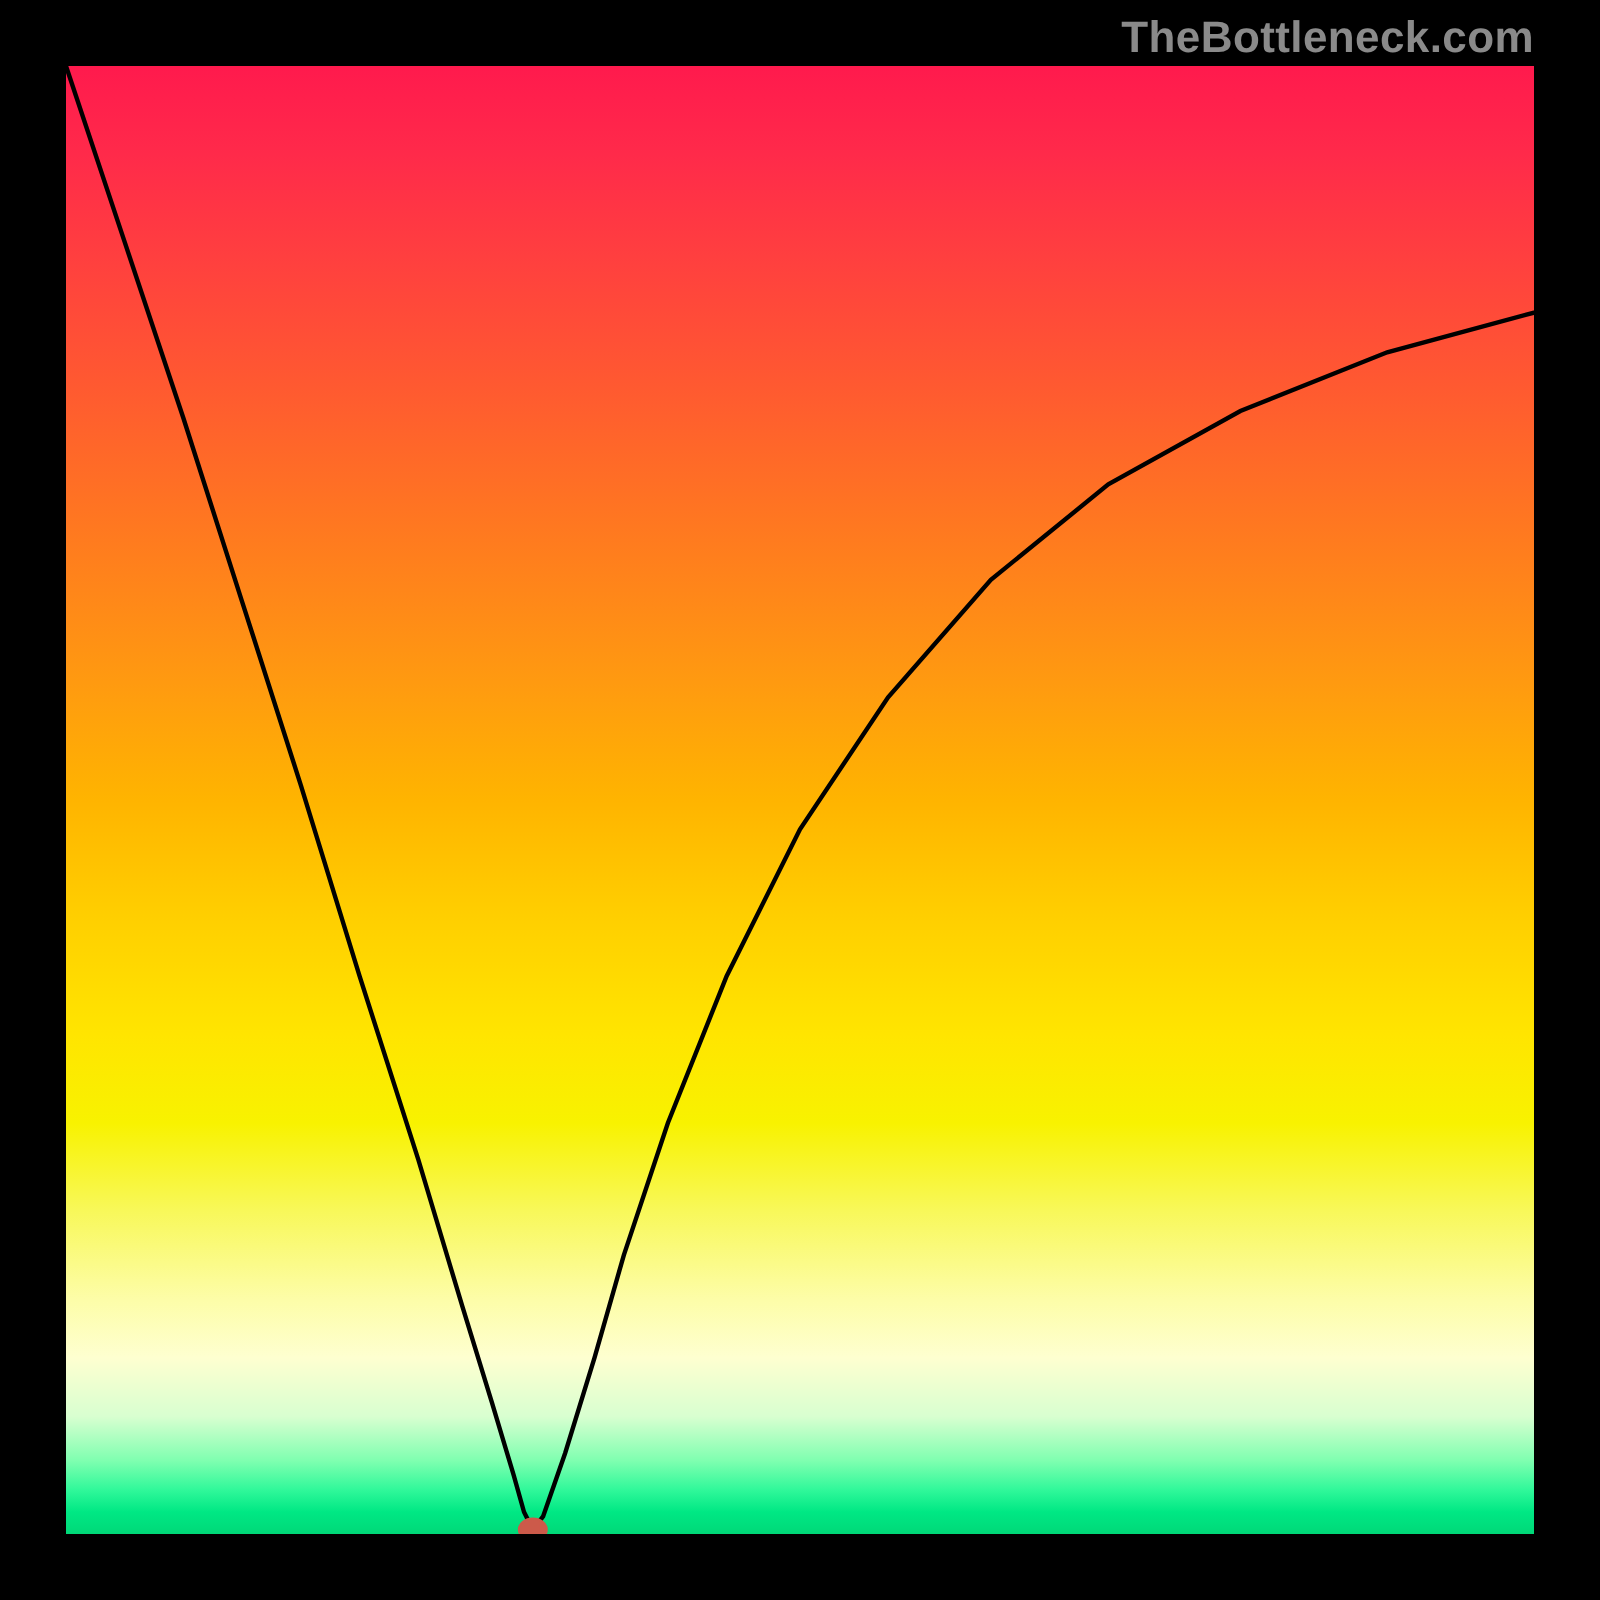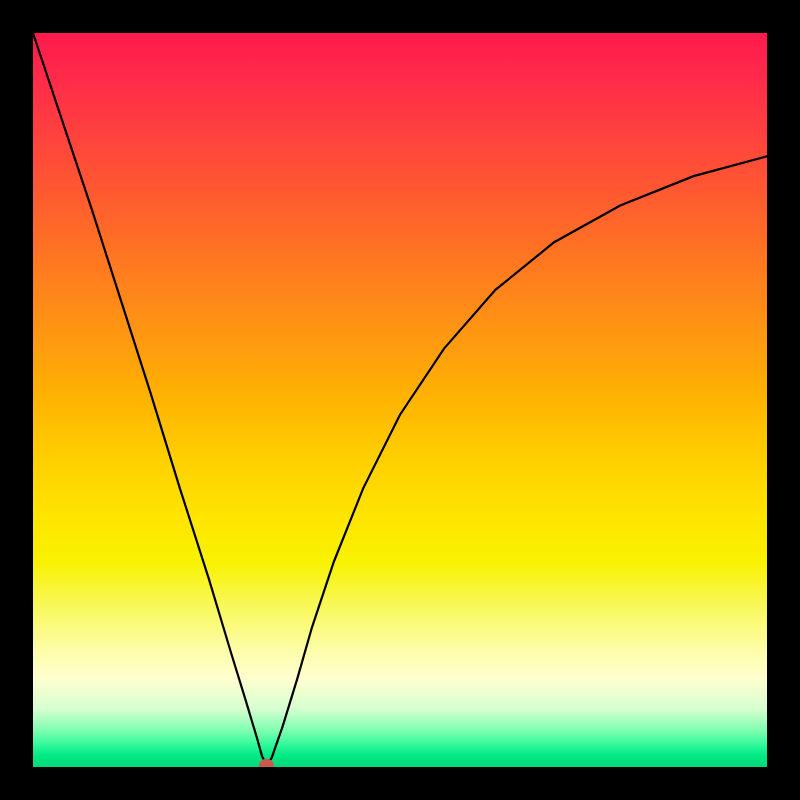--- a/index.html
+++ b/index.html
@@ -73,13 +73,14 @@
 <body>
 <div class="frame">
 
   <div class="plot-area">
     <svg width="734" height="734" viewBox="0 0 734 734">
       <path id="curve-path" class="curve" d="M0.00 0.00 L29.36 88.08 L58.72 176.16 L88.08 267.91 L117.44 359.66 L146.80 455.08 L176.16 546.83 L198.18 620.23 L212.86 667.94 L223.87 704.64 L229.01 722.99 L233.41 731.80 L238.55 725.19 L249.56 693.63 L264.24 645.92 L278.92 594.54 L300.94 528.48 L330.30 455.08 L367.00 381.68 L411.04 315.62 L462.42 256.90 L521.14 209.19 L587.20 172.49 L660.60 143.13 L734.00 123.31"></path>
       <ellipse id="min-dot" class="dot" cx="233.41" cy="731.80" rx="7" ry="5.5"></ellipse>
     </svg>
   </div>
 
+  <div class="watermark">TheBottleneck.com</div>
 </div>
 
 </body></html>

